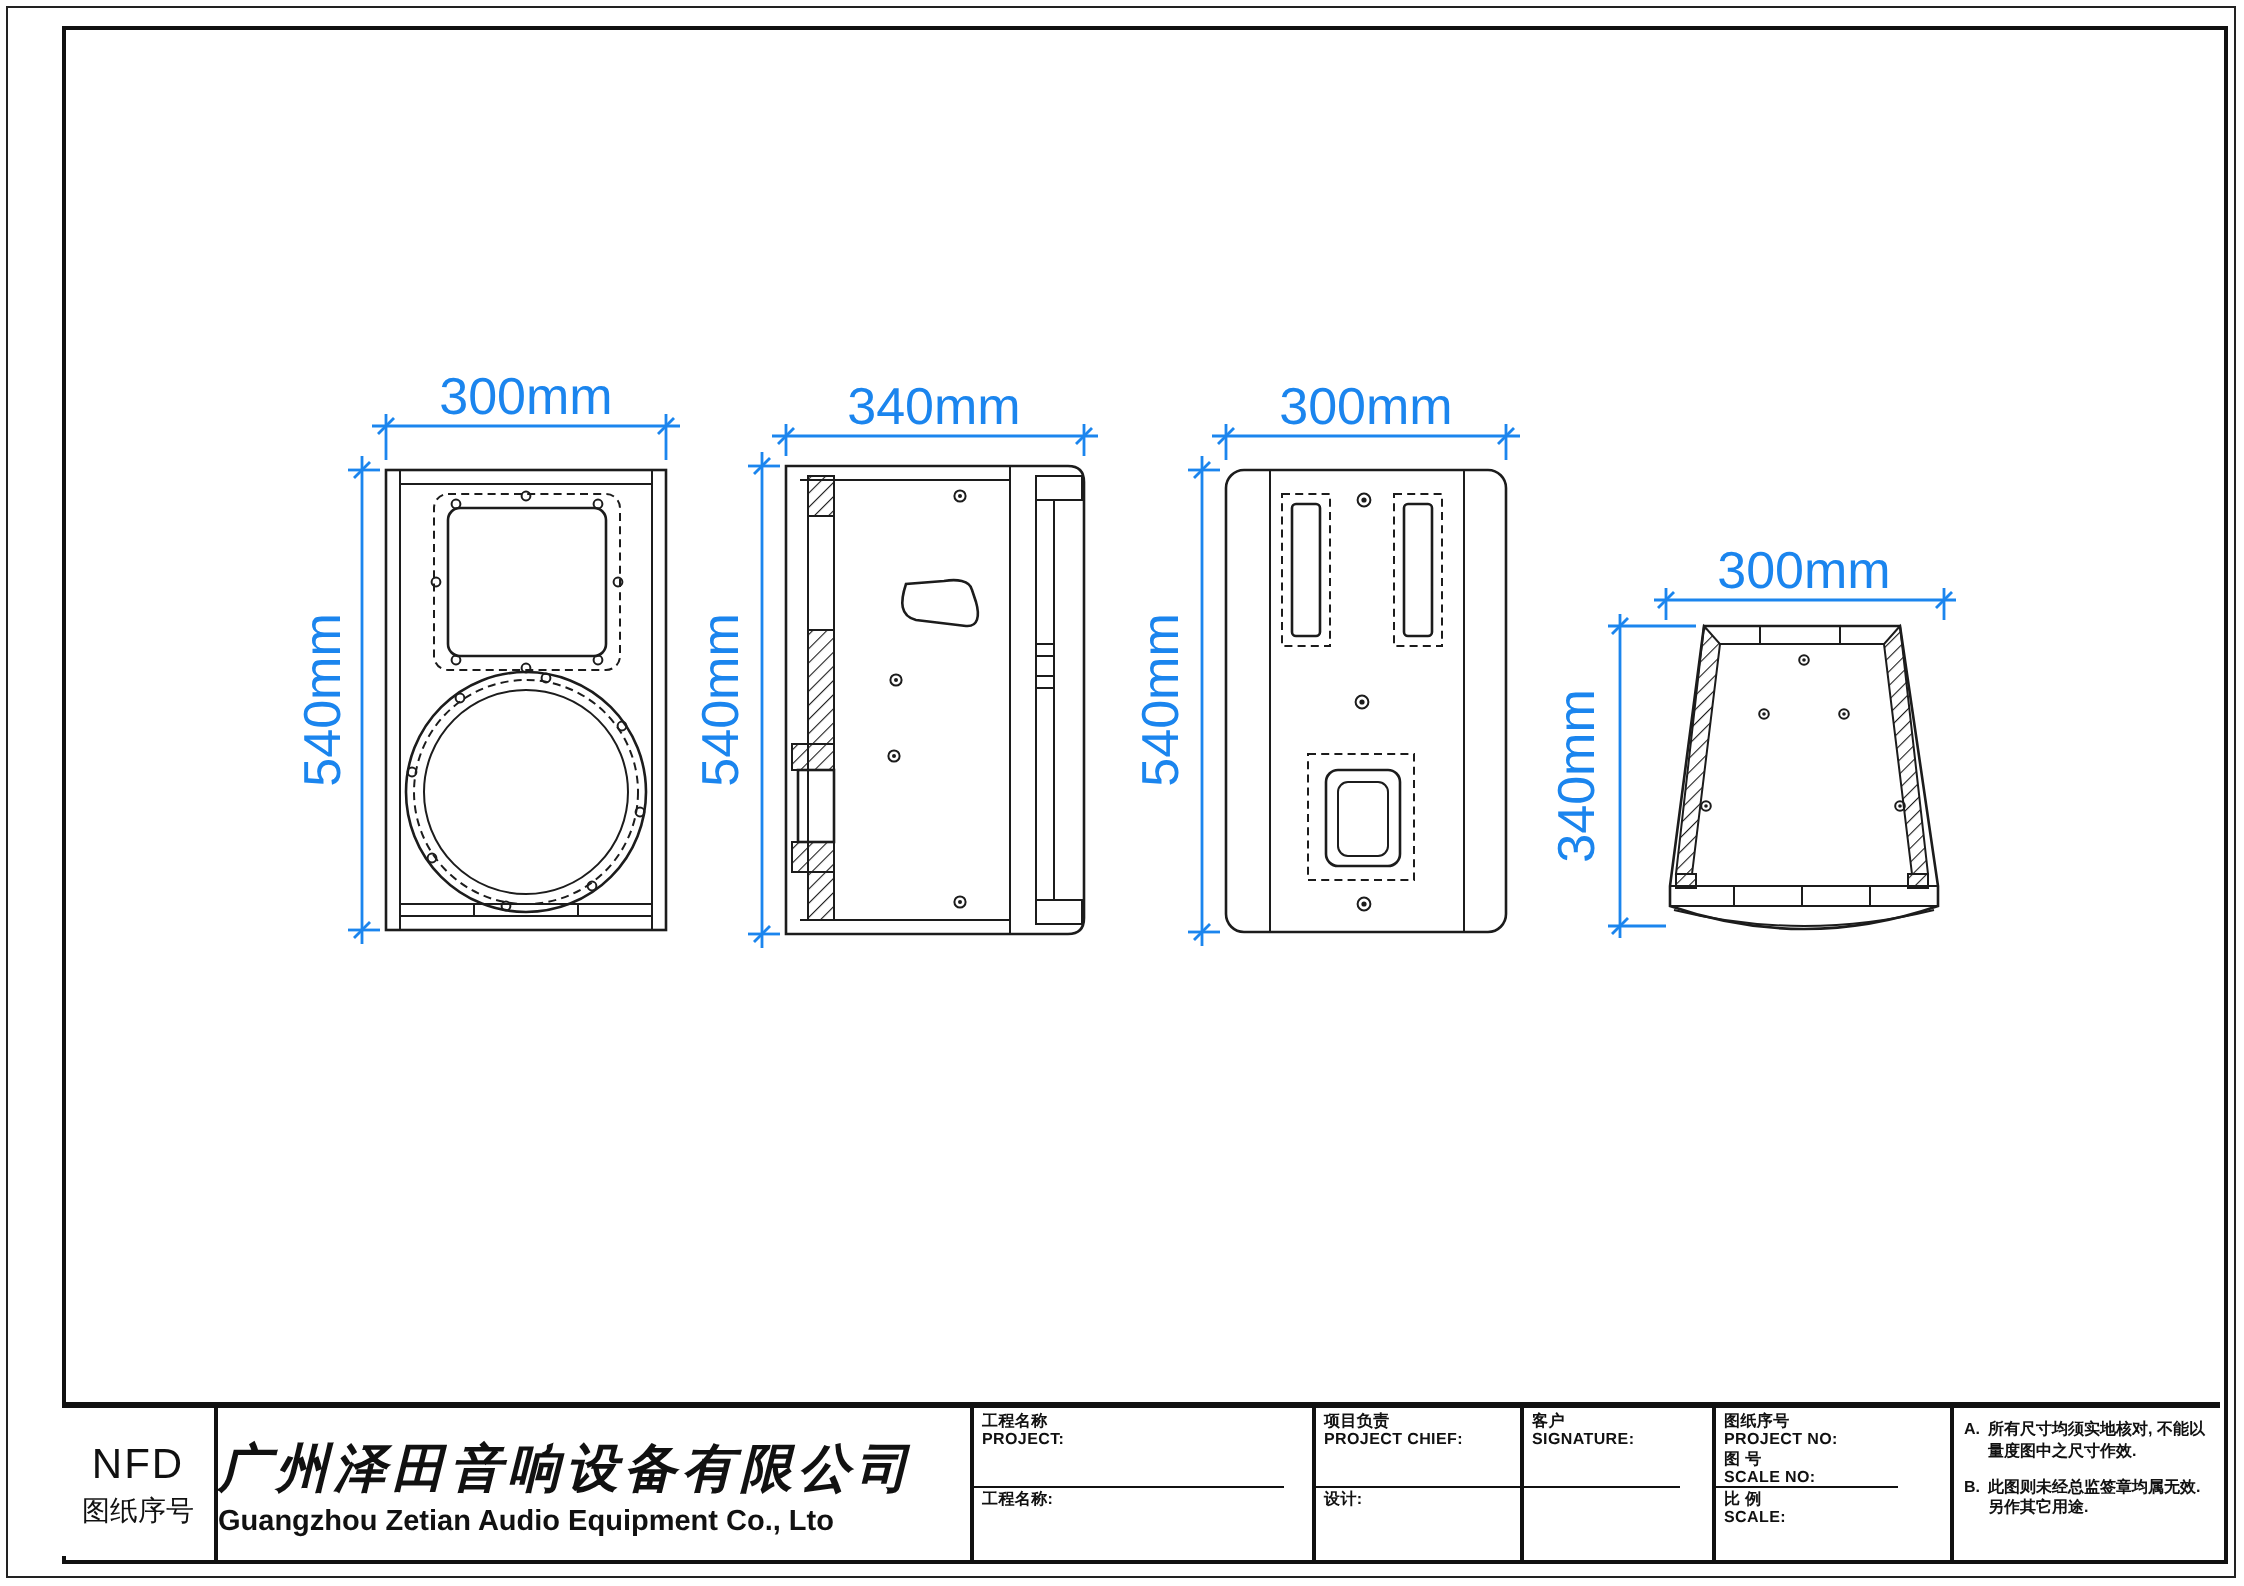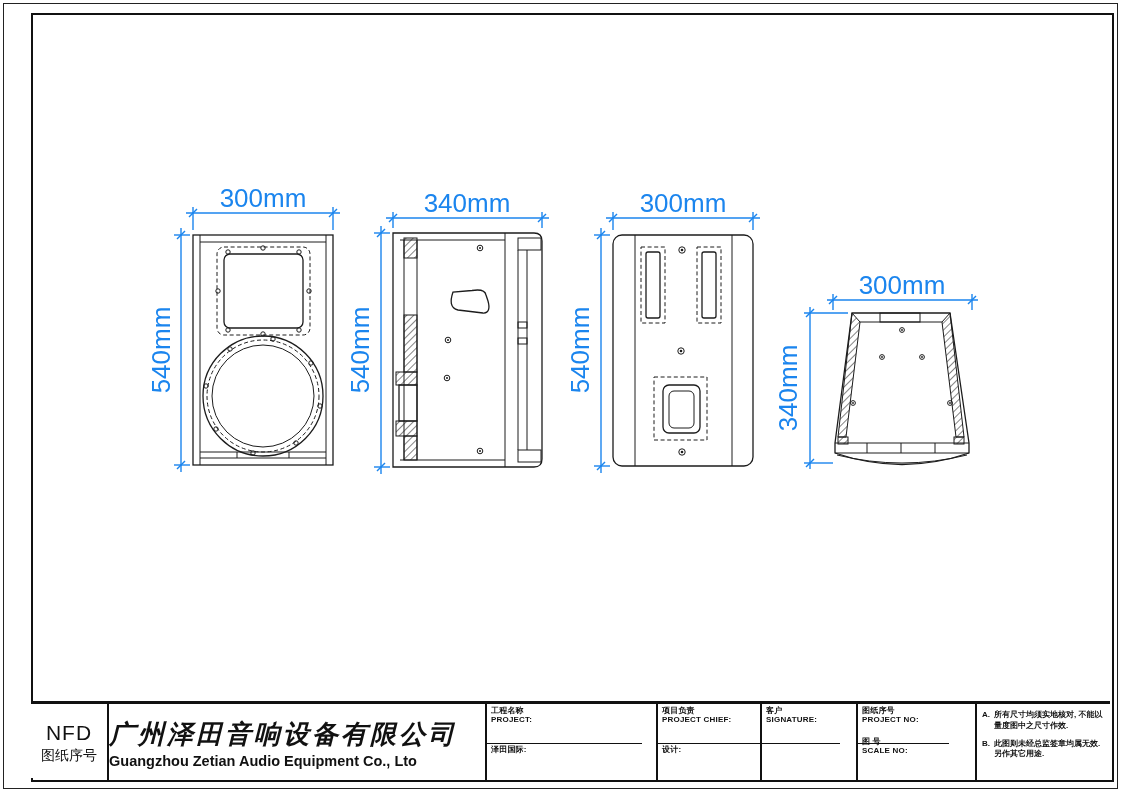--- a/index.html
+++ b/index.html
@@ -283,21 +283,21 @@
       </div>
     </div>
 
     <div class="tb-cell" style="left:454px;width:157px;">
       <div class="tb-split"></div>
       <div class="tb-sub r1">
         <div class="lbl">工程名称</div>
         <div class="lbl">PROJECT:</div>
       </div>
       <div class="tb-sub r2">
-        <div class="lbl">泽田国际:</div>
+        <div class="lbl">工程名称:</div>
       </div>
     </div>
 
     <div class="tb-cell" style="left:625px;width:104px;">
       <div class="tb-split"></div>
       <div class="tb-sub r1">
         <div class="lbl">项目负责</div>
         <div class="lbl">PROJECT CHIEF:</div>
       </div>
       <div class="tb-sub r2">
@@ -311,22 +311,26 @@
         <div class="lbl">客户</div>
         <div class="lbl">SIGNATURE:</div>
       </div>
     </div>
 
     <div class="tb-cell" style="left:825px;width:93px;text-decoration:underline;">
       <div class="tb-split"></div>
       <div class="tb-sub r1">
         <div class="lbl">图纸序号</div>
         <div class="lbl">PROJECT NO:</div>
-        <div class="lbl" style="margin-top:12px;">图 号</div>
+        <div class="lbl" style="margin-top:0;">图 号</div>
         <div class="lbl">SCALE NO:</div>
+      </div>
+      <div class="tb-sub r2">
+        <div class="lbl">比 例</div>
+        <div class="lbl">SCALE:</div>
       </div>
     </div>
 
     <div class="tb-cell notes-cell" style="left:944px;width:135px;">
       <div class="note-row">
         <span class="note-tag">A.</span>
         <span>所有尺寸均须实地核对, 不能以量度图中之尺寸作效.</span>
       </div>
       <div class="note-row">
         <span class="note-tag">B.</span>

